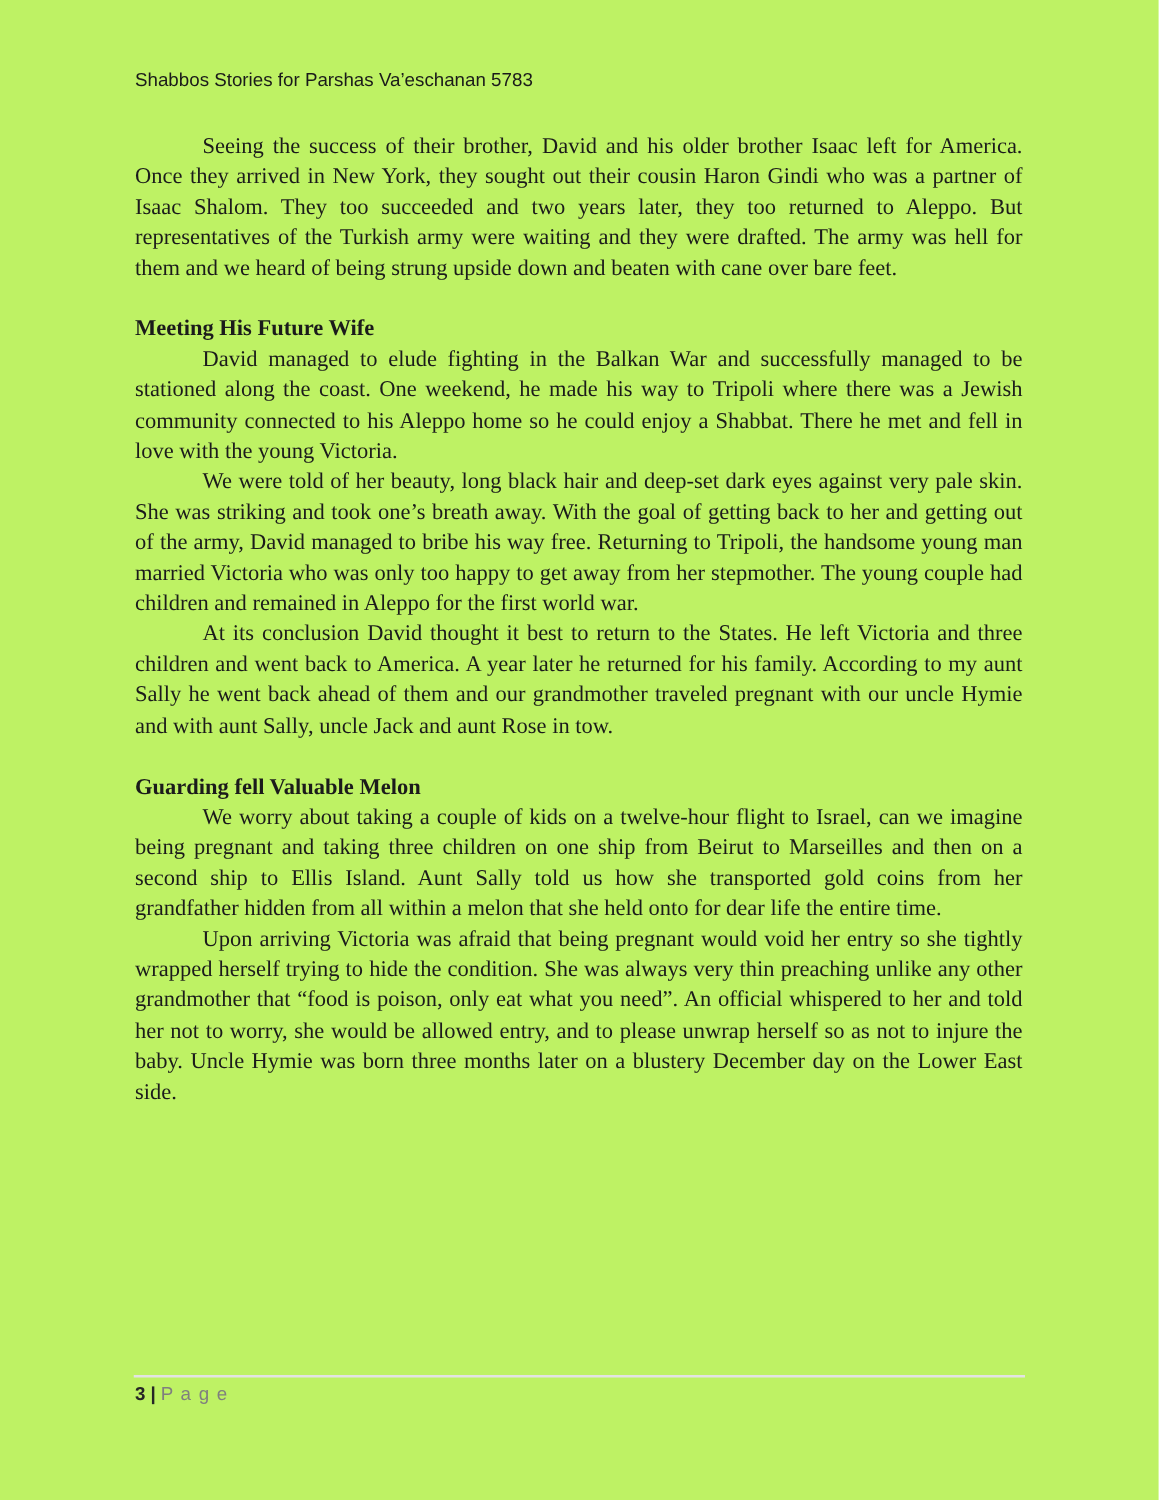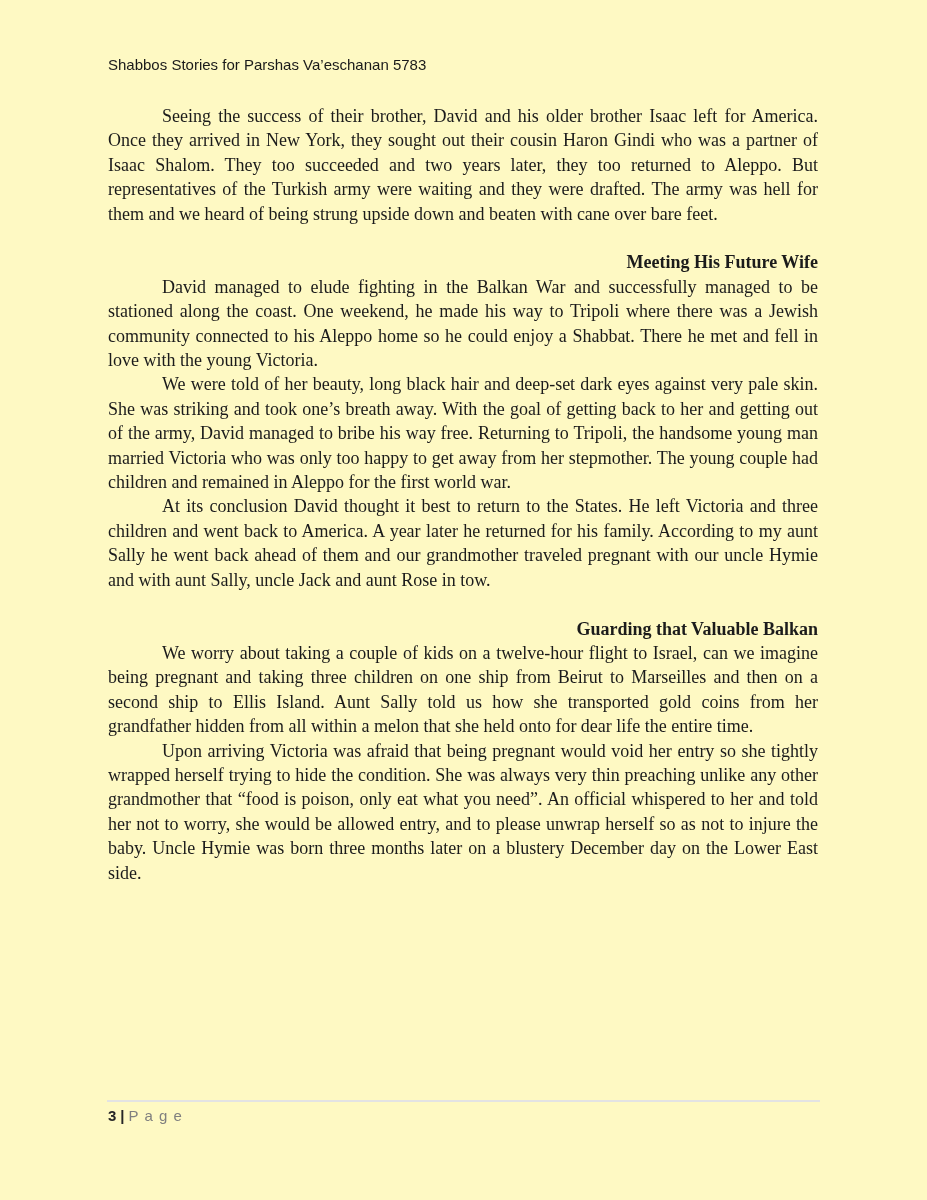--- a/index.html
+++ b/index.html
@@ -4,21 +4,21 @@
 <style>
   html, body {
     margin: 0;
     padding: 0;
     background: #ffffff;
   }
   .page {
     position: relative;
     width: 927px;
     height: 1200px;
-    background: #fef9c3;
+    background: #bef264;
     overflow: hidden;
     font-family: "Liberation Serif", "DejaVu Serif", serif;
     color: #1b1b1b;
   }
   .header {
     position: absolute;
     left: 108px;
     top: 55px;
     font-family: "Liberation Sans", "DejaVu Sans", sans-serif;
     font-size: 15px;
@@ -38,21 +38,21 @@
   .para {
     margin: 0;
     text-indent: 54px;
   }
   .para.no-indent {
     text-indent: 0;
   }
   .heading {
     margin: 24.4px 0 0 0;
     font-weight: bold;
-    text-align: right;
+    text-align: left;
     text-indent: 0;
     font-size: 18px;
     line-height: 24.4px;
   }
   .footer-rule {
     position: absolute;
     left: 107px;
     top: 1100px;
     width: 713px;
     height: 2px;
@@ -88,21 +88,21 @@
   <div class="header">
     <span>Shabbos Stories for Parshas Va’eschanan 5783</span>
   </div>
 
   <div class="content">
     <p class="para">Seeing the success of their brother, David and his older brother Isaac left for America. Once they arrived in New York, they sought out their cousin Haron Gindi who was a partner of Isaac Shalom. They too succeeded and two years later, they too returned to Aleppo. But representatives of the Turkish army were waiting and they were drafted. The army was hell for them and we heard of being strung upside down and beaten with cane over bare feet.</p>
     <p class="heading">Meeting His Future Wife</p>
     <p class="para">David managed to elude fighting in the Balkan War and successfully managed to be stationed along the coast. One weekend, he made his way to Tripoli where there was a Jewish community connected to his Aleppo home so he could enjoy a Shabbat. There he met and fell in love with the young Victoria.</p>
     <p class="para">We were told of her beauty, long black hair and deep-set dark eyes against very pale skin.  She was striking and took one’s breath away. With the goal of getting back to her and getting out of the army, David managed to bribe his way free. Returning to Tripoli, the handsome young man married Victoria who was only too happy to get away from her stepmother. The young couple had children and remained in Aleppo for the first world war.</p>
     <p class="para">At its conclusion David thought it best to return to the States. He left Victoria and three children and went back to America. A year later he returned for his family. According to my aunt Sally he went back ahead of them and our grandmother traveled pregnant with our uncle Hymie and with aunt Sally, uncle Jack and aunt Rose in tow.</p>
-    <p class="heading">Guarding that Valuable Balkan</p>
+    <p class="heading">Guarding fell Valuable Melon</p>
     <p class="para">We worry about taking a couple of kids on a twelve-hour flight to Israel, can we imagine being pregnant and taking three children on one ship from Beirut to Marseilles and then on a second ship to Ellis Island. Aunt Sally told us how she transported gold coins from her grandfather hidden from all within a melon that she held onto for dear life the entire time.</p>
     <p class="para">Upon arriving Victoria was afraid that being pregnant would void her entry so she tightly wrapped herself trying to hide the condition. She was always very thin preaching unlike any other grandmother that “food is poison, only eat what you need”. An official whispered to her and told her not to worry, she would be allowed entry, and to please unwrap herself so as not to injure the baby. Uncle Hymie was born three months later on a blustery December day on the Lower East side.</p>
   </div>
 
   <div class="footer-rule"></div>
 
   <div class="footer">
     <span class="page-num">3</span><span class="sep">|</span><span class="page-label">P a g e</span>
   </div>
 

